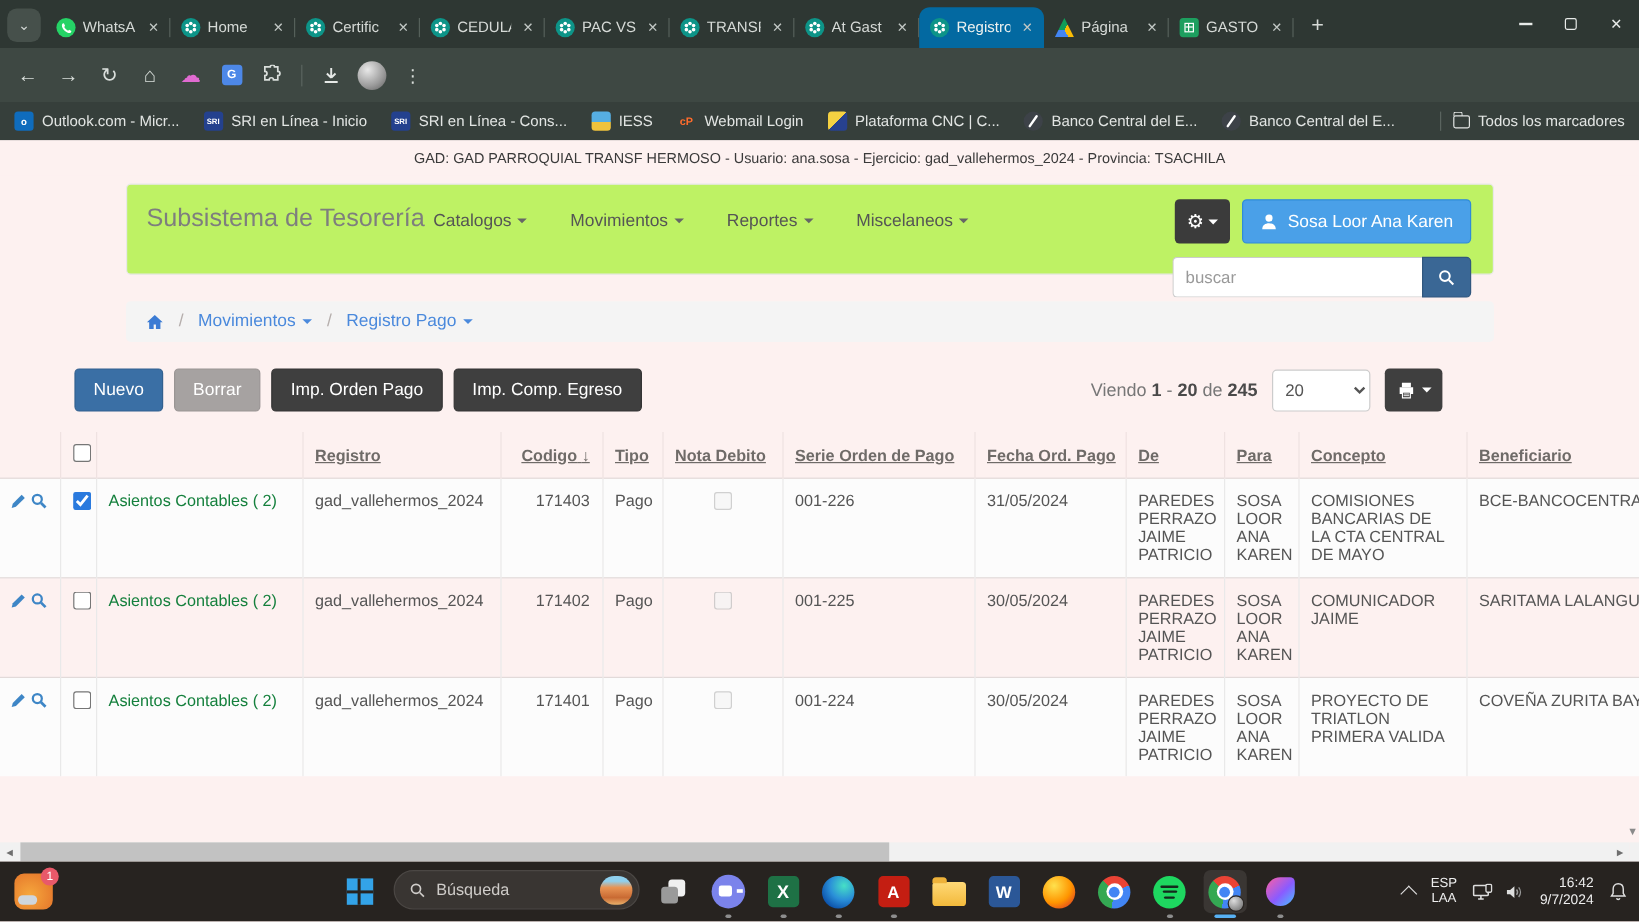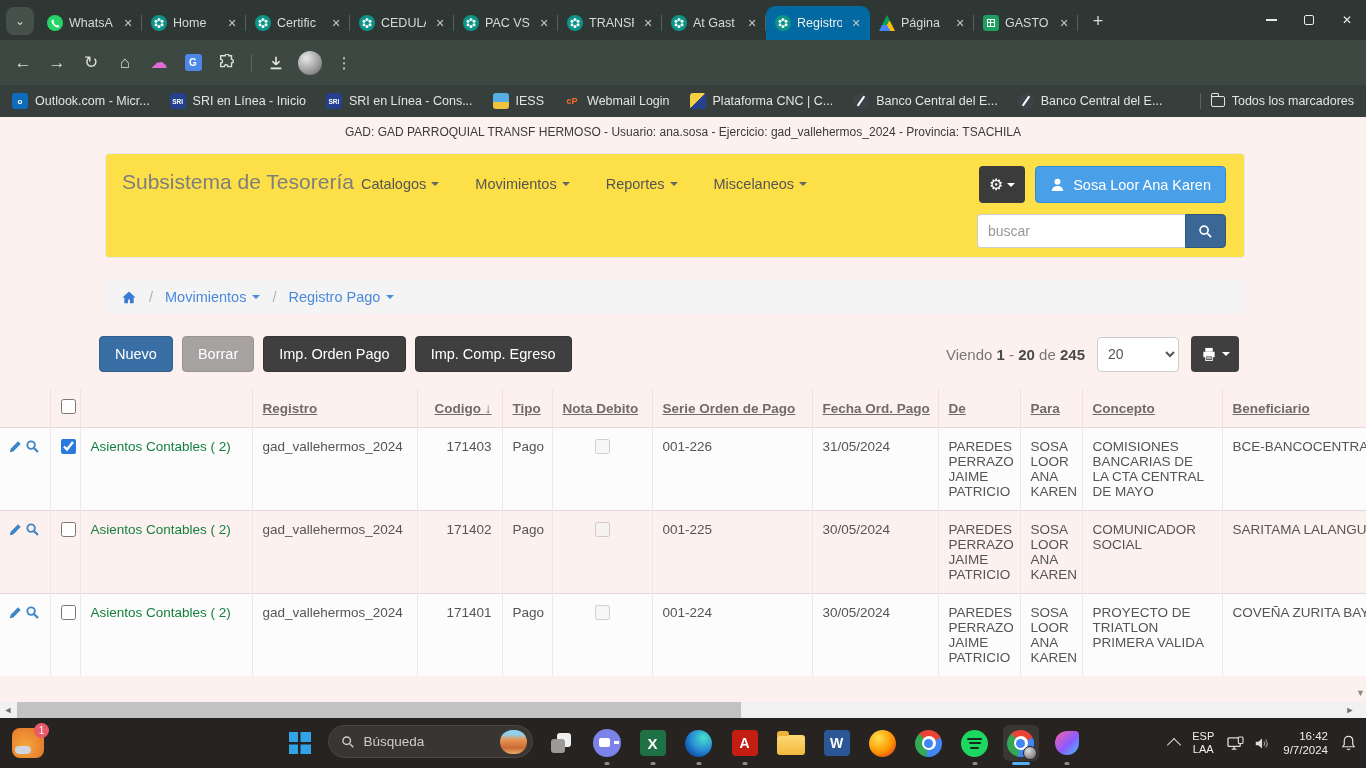--- a/index.html
+++ b/index.html
@@ -60,38 +60,38 @@
 .bmf-iess{background:linear-gradient(180deg,#56aee2 55%,#f0c33c 55%)}
 .bmf-cpanel{background:transparent;color:#ff6c2c;font-size:9px}
 .bmf-cnc{background:linear-gradient(135deg,#f5d142 50%,#27418f 50%)}
 .bmf-bce{background:#3d4248;border-radius:50%;position:relative}
 .bmf-bce::after{content:"";position:absolute;left:7px;top:2px;width:2px;height:12px;background:#fff;transform:rotate(35deg);border-radius:2px}
 
 
 .content{position:relative;height:601px;background:#fdf1f0;overflow:hidden}
 .gadbar{height:29px;display:flex;align-items:center;justify-content:center;font-size:12px;color:#3a3a3a;background:#fdf1f0}
 .gadbar b{font-weight:normal}
-.panel{width:1140px;margin:7px 0 0 105px;height:105px;background:#fde047;border:1px solid #e8e8e8;border-radius:4px;position:relative}
+.panel{width:1140px;margin:7px 0 0 105px;height:76px;background:#bef264;border:1px solid #e8e8e8;border-radius:4px;position:relative}
 .brand{position:absolute;left:16px;top:16px;font-size:21px;color:#7e7e7e}
 .mainmenu{position:absolute;left:255px;top:22px;display:flex;gap:36px}
 .menu-item{font-size:14.5px;color:#555;display:flex;align-items:center;gap:5px}
 .caret{width:0;height:0;border-left:4px solid transparent;border-right:4px solid transparent;border-top:4px solid #666;display:inline-block}
 .panel-right-top{position:absolute;right:18px;top:12px;display:flex;gap:10px}
 .gear-btn{width:46px;height:37px;background:#3b3b3b;border-radius:4px;color:#fff;display:flex;align-items:center;justify-content:center;gap:4px;font-size:16px}
 .gear-btn .caret{border-top-color:#fff}
 .user-btn{height:37px;background:#4aa0e8;border:1px solid #2f8bd8;border-radius:4px;color:#fff;display:flex;align-items:center;gap:8px;padding:0 14px;font-size:14.5px}
 .search-row{position:absolute;right:18px;top:60px;display:flex}
 .search-input{width:208px;height:34px;border:1px solid #ccc;border-right:none;border-radius:4px 0 0 4px;padding:0 10px;font-size:14px;color:#555;background:#fff;outline:none}
 .search-input::placeholder{color:#999}
 .search-btn{width:41px;height:34px;background:#3a6795;border:1px solid #31577e;border-radius:0 4px 4px 0;display:flex;align-items:center;justify-content:center}
 .breadcrumb{width:1140px;height:34px;margin:22px 0 0 105px;background:#f4f4f4;border-radius:4px;display:flex;align-items:center;gap:12px;padding:0 16px;font-size:14.5px}
 .crumb{color:#4a89dc;display:flex;align-items:center;gap:6px}
 .crumb .caret{border-top-color:#4a89dc}
 .crumb-sep{color:#b5aeac}
-.actionrow{width:1140px;margin:22px 0 0 99px;display:flex;align-items:center}
+.actionrow{width:1140px;margin:22px 0 0 62px;display:flex;align-items:center}
 .btn{height:36px;border-radius:4px;font-size:14.5px;color:#fff;display:flex;align-items:center;padding:0 15px;border:1px solid transparent}
 .btn+.btn{margin-left:9px}
 .btn-blue{background:#3a6fa5;border-color:#33618f}
 .btn-gray{background:#a6a2a1;border-color:#9a9594}
 .btn-dark{background:#3f3f3f;border-color:#343434}
 .pager{margin-left:auto;display:flex;align-items:center;gap:12px}
 .pager-text{font-size:15px;color:#777}
 .pager-text b{color:#4a4a4a}
 .page-size{width:82px;height:35px;border:1px solid #ccc;border-radius:4px;font-size:14px;color:#555;padding:0 6px;background:#fff}
 .print-btn{width:48px;height:36px;background:#3f3f3f;border-radius:4px;display:flex;align-items:center;justify-content:center;gap:5px}
@@ -550,21 +550,21 @@
               <td><input type="checkbox" style=""></td>
               <td><a href="#">Asientos Contables ( 2)</a></td>
               <td>gad_vallehermos_2024</td>
               <td class="num">171402</td>
               <td>Pago</td>
               <td class="c-nota"><input type="checkbox" disabled="" style=""></td>
               <td>001-225</td>
               <td>30/05/2024</td>
               <td>PAREDES PERRAZO JAIME PATRICIO</td>
               <td>SOSA LOOR ANA KAREN</td>
-              <td>COMUNICADOR SOCIAL</td>
+              <td>COMUNICADOR JAIME</td>
               <td>SARITAMA LALANGUI FREDDY PAUL</td>
             </tr>
             <tr class="">
               <td class="c-ic"><span class="act"><svg width="14" height="14" viewBox="0 0 16 16">
                     <path d="M2 14l1-4 8.5-8.5 3 3L6 13z" fill="#3e86c6"></path>
                   </svg></span><span class="act"><svg width="15" height="15" viewBox="0 0 16 16">
                     <circle cx="6.5" cy="6.5" r="4" fill="none" stroke="#3e86c6" stroke-width="2"></circle>
                     <path d="M9.8 9.8l4 4" stroke="#3e86c6" stroke-width="2.4"></path>
                   </svg></span></td>
               <td><input type="checkbox" style=""></td>

